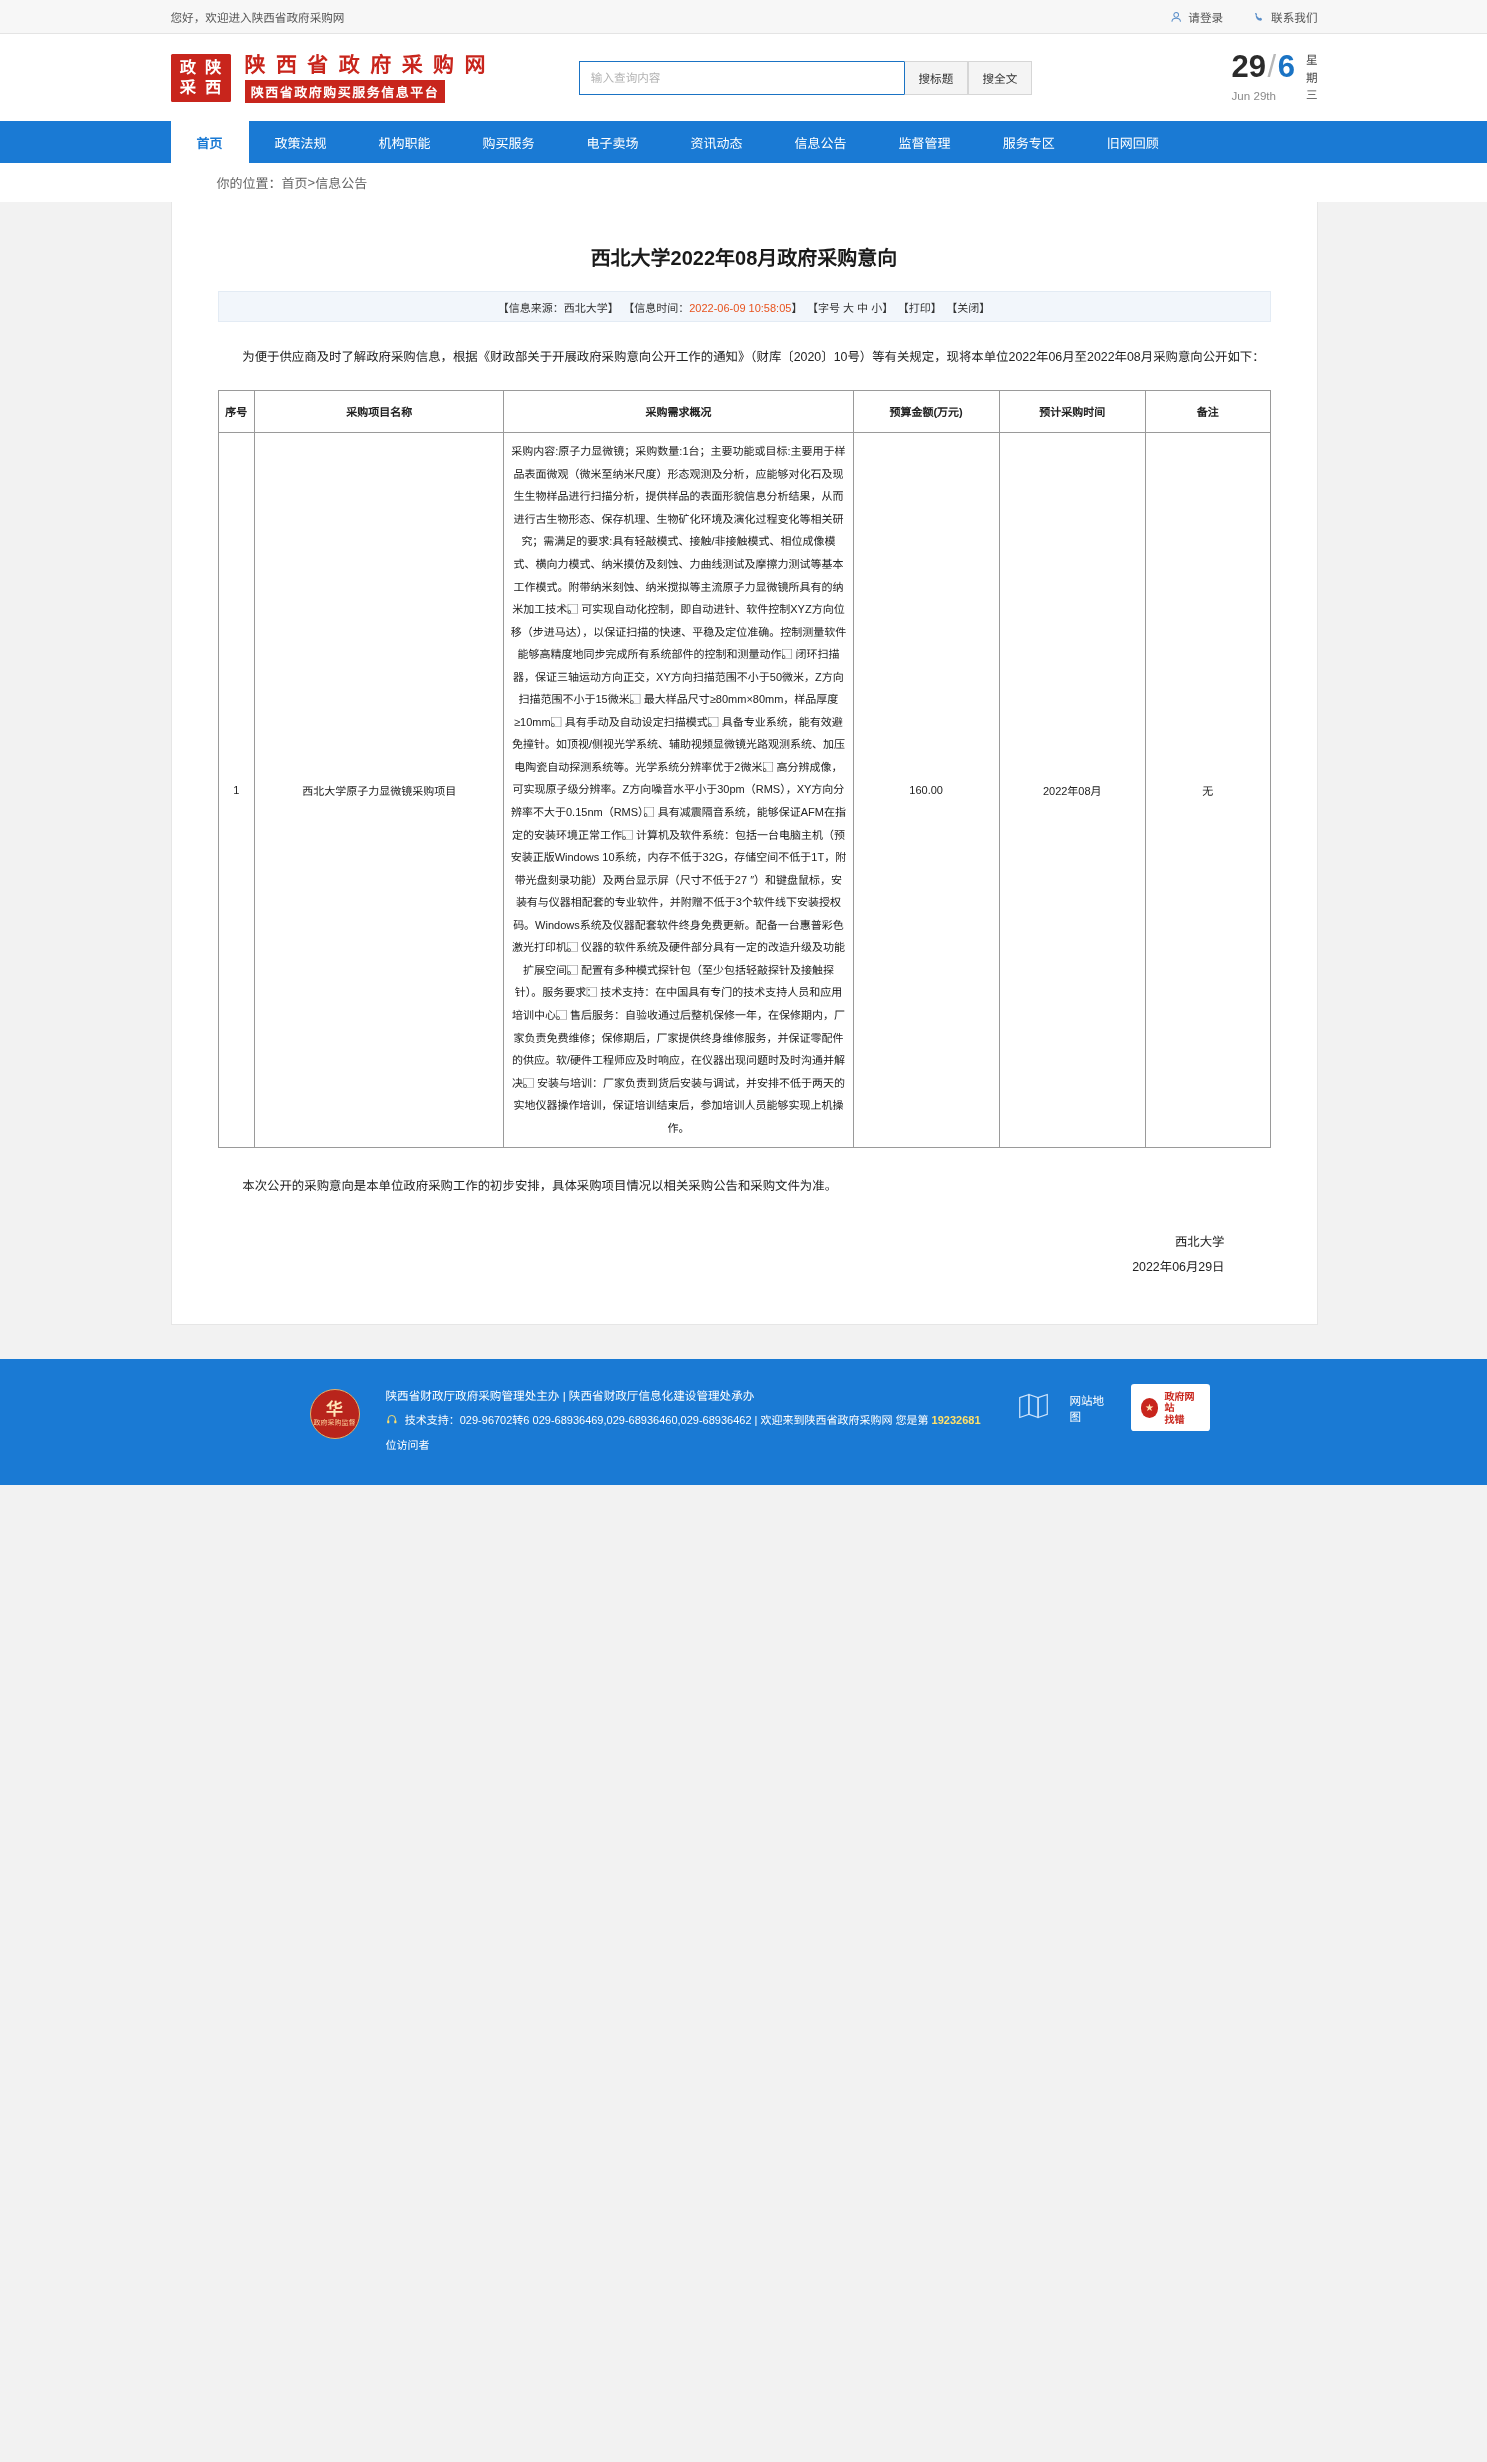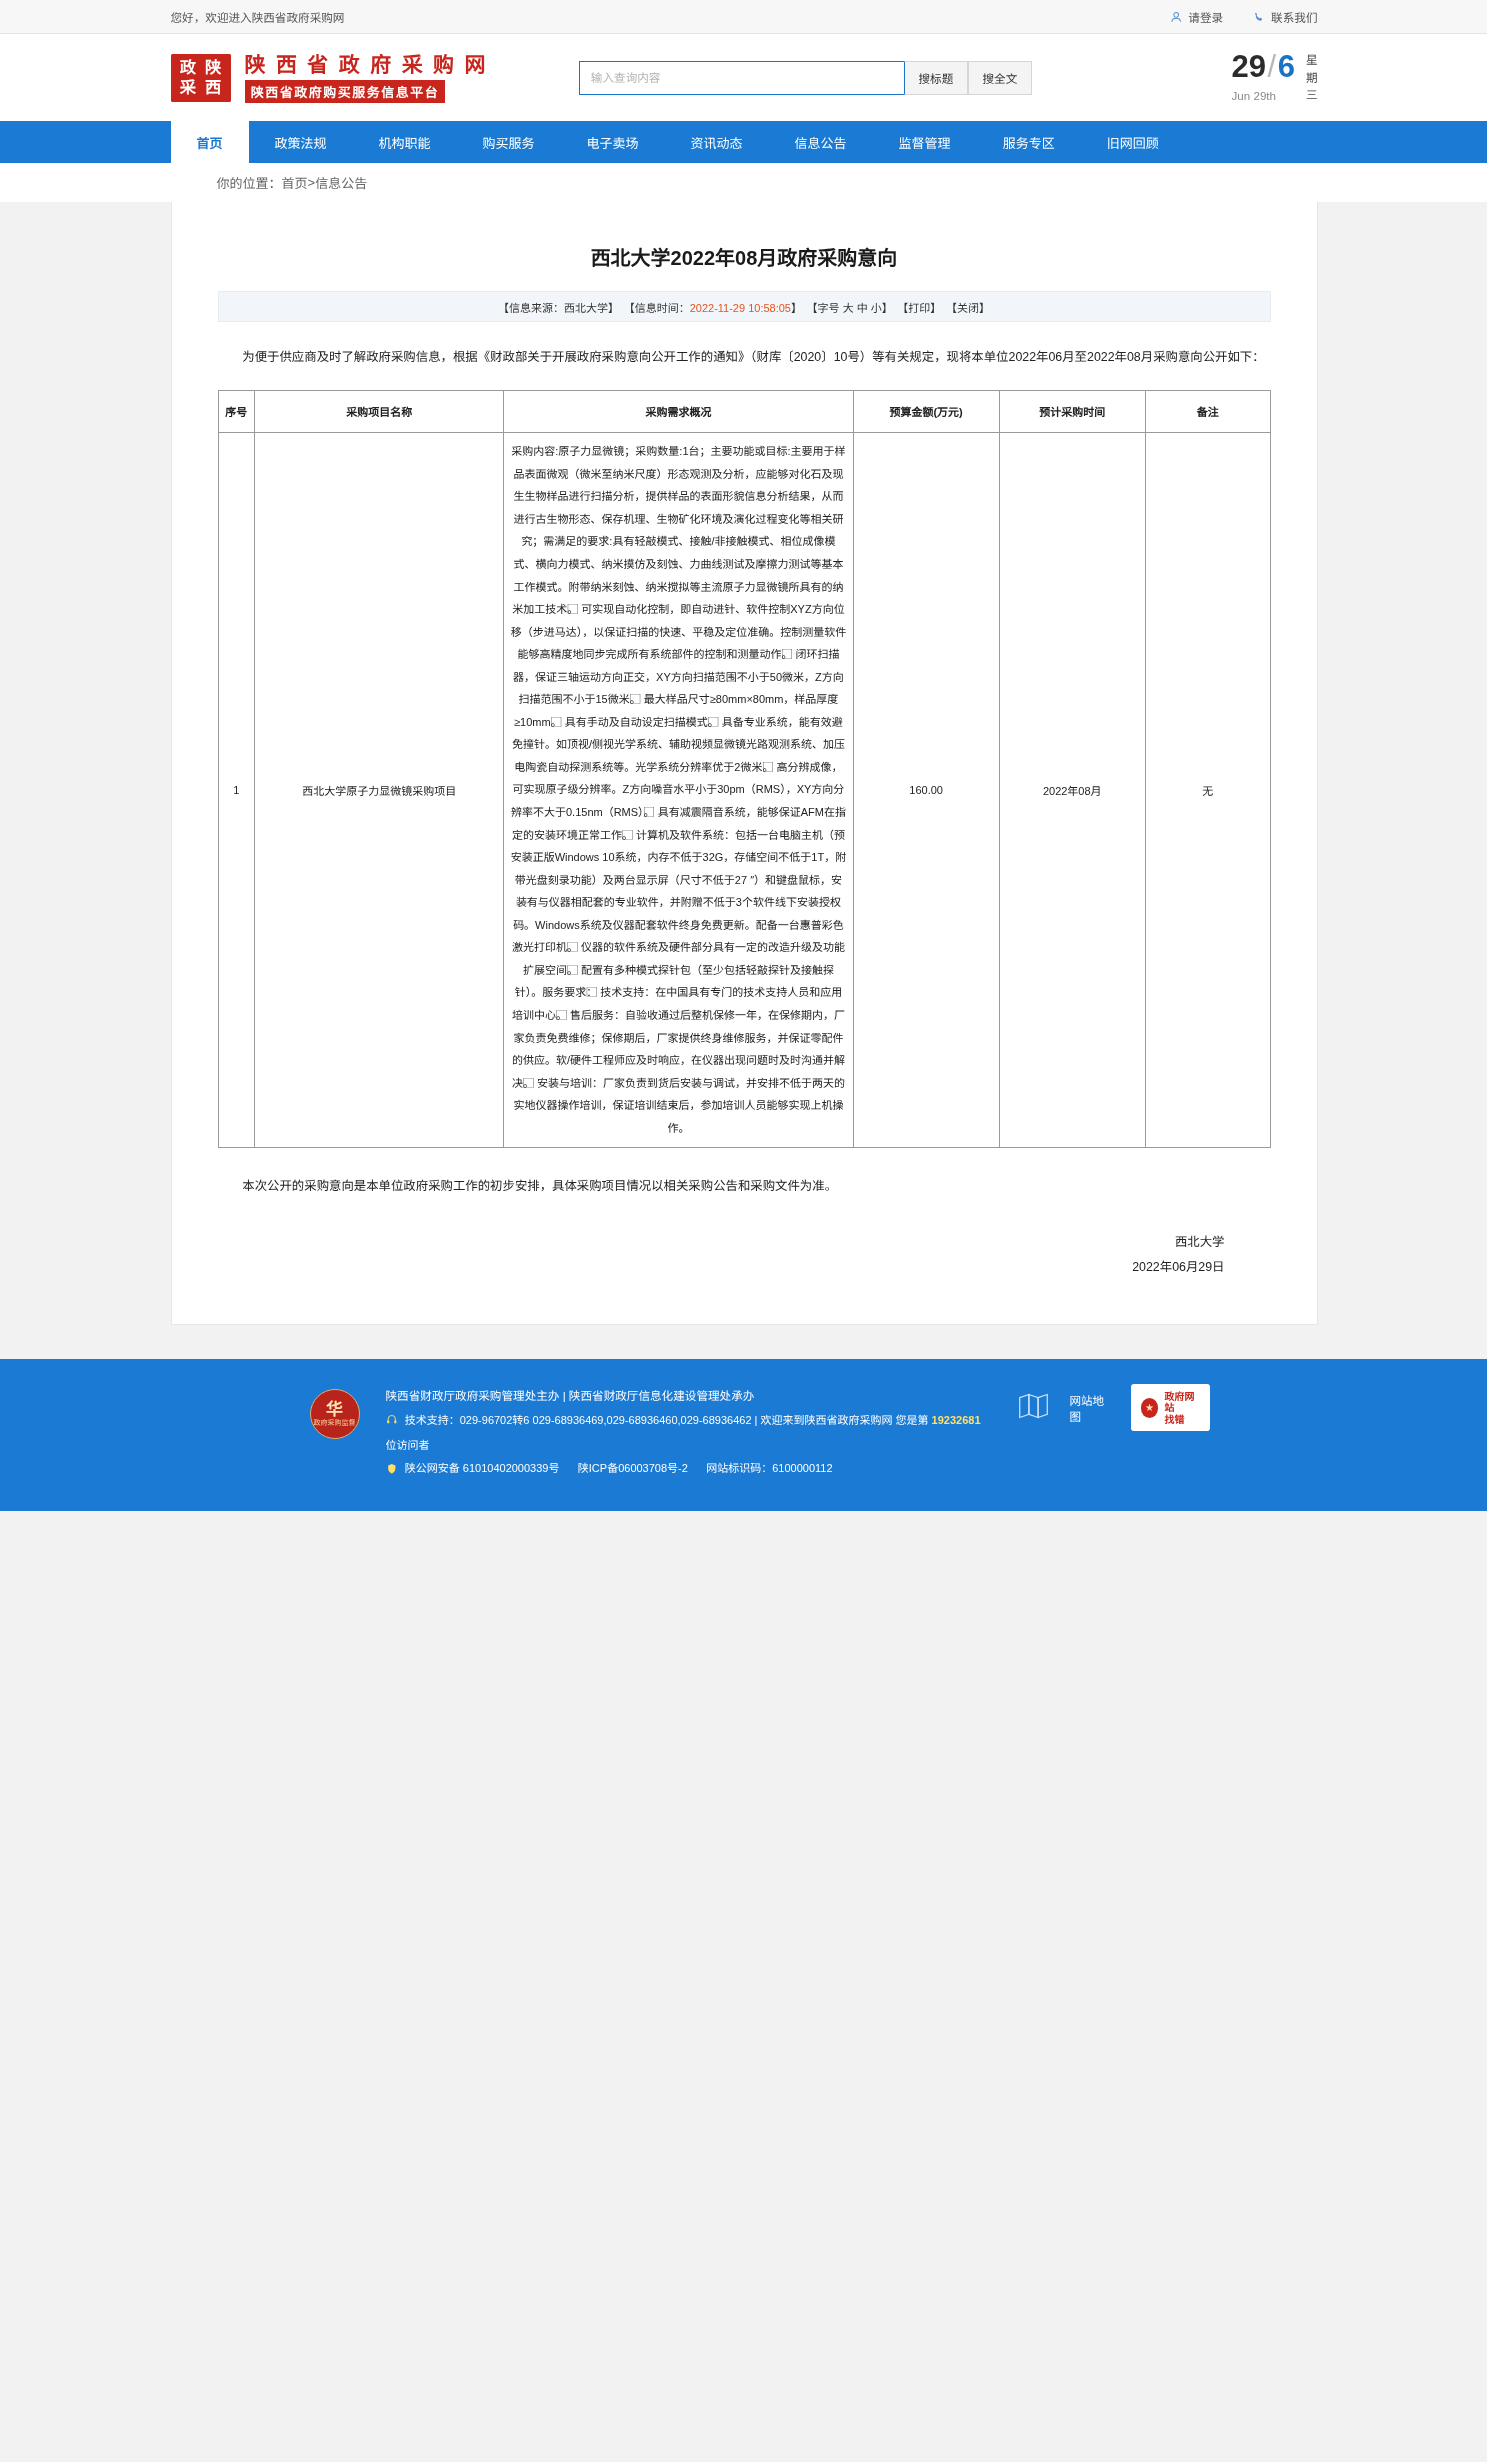--- a/index.html
+++ b/index.html
@@ -292,21 +292,21 @@
     <span>信息公告</span>
   </div>
 </div>
 
 <div class="page-wrap">
   <div class="card">
     <div class="doc-title">西北大学2022年08月政府采购意向</div>
 
     <div class="meta-bar">
       <span class="meta-seg"><span>【信息来源：</span><span>西北大学</span><span>】</span></span>
-      <span class="meta-seg"><span>【信息时间：</span><span class="time">2022-11-29 10:58:05</span><span>】</span></span>
+      <span class="meta-seg"><span>【信息时间：</span><span class="time">2022-06-09 10:58:05</span><span>】</span></span>
       <span class="meta-seg lnk">【字号 大 中 小】</span>
       <span class="meta-seg lnk">【打印】</span>
       <span class="meta-seg lnk">【关闭】</span>
     </div>
 
     <p class="intro">为便于供应商及时了解政府采购信息，根据《财政部关于开展政府采购意向公开工作的通知》（财库〔2020〕10号）等有关规定，现将本单位2022年06月至2022年08月采购意向公开如下：</p>
 
     <table class="proc">
       <colgroup>
         <col class="col-no">
@@ -359,32 +359,20 @@
           <svg width="11.6" height="11.6" viewBox="0 0 16 16">
               <path d="M3 9V7a5 5 0 0110 0v2" fill="none" stroke="#ffe06a" stroke-width="1.3"></path>
               <rect x="1.6" y="8.6" width="3" height="4.2" rx="1.2" fill="#ffe06a"></rect>
               <rect x="11.4" y="8.6" width="3" height="4.2" rx="1.2" fill="#ffe06a"></rect>
             </svg>
         </span>
         <span>技术支持：029-96702</span><span>转6 029-68936469,029-68936460,029-68936462 | 欢迎来到陕西省政府采购网 您是第</span>
         <span class="hl">19232681</span>
         <span>位访问者</span>
       </div>
-      <div>
-        <span class="foot-ico">
-          <svg width="11.6" height="11.6" viewBox="0 0 16 16">
-              <path d="M8 1.5l5 2v4c0 3.2-2.2 5.6-5 7-2.8-1.4-5-3.8-5-7v-4l5-2z" fill="#ffe06a"></path>
-            </svg>
-        </span>
-        <span>陕公网安备 61010402000339号</span>
-        &nbsp;&nbsp;&nbsp;&nbsp;
-        <span>陕ICP备06003708号-2</span>
-        &nbsp;&nbsp;&nbsp;&nbsp;
-        <span>网站标识码：6100000112</span>
-      </div>
     </div>
     <div class="foot-right">
       <div class="map-ico">
         <span>
           <svg width="31" height="26" viewBox="0 0 40 34">
               <path d="M2 6l12-4v26L2 32V6z" fill="none" stroke="#cfe4fb" stroke-width="1.6"></path>
               <path d="M14 2l12 4v26l-12-4V2z" fill="none" stroke="#cfe4fb" stroke-width="1.6"></path>
               <path d="M26 6l12-4v26l-12 4V6z" fill="none" stroke="#cfe4fb" stroke-width="1.6"></path>
             </svg>
         </span>

